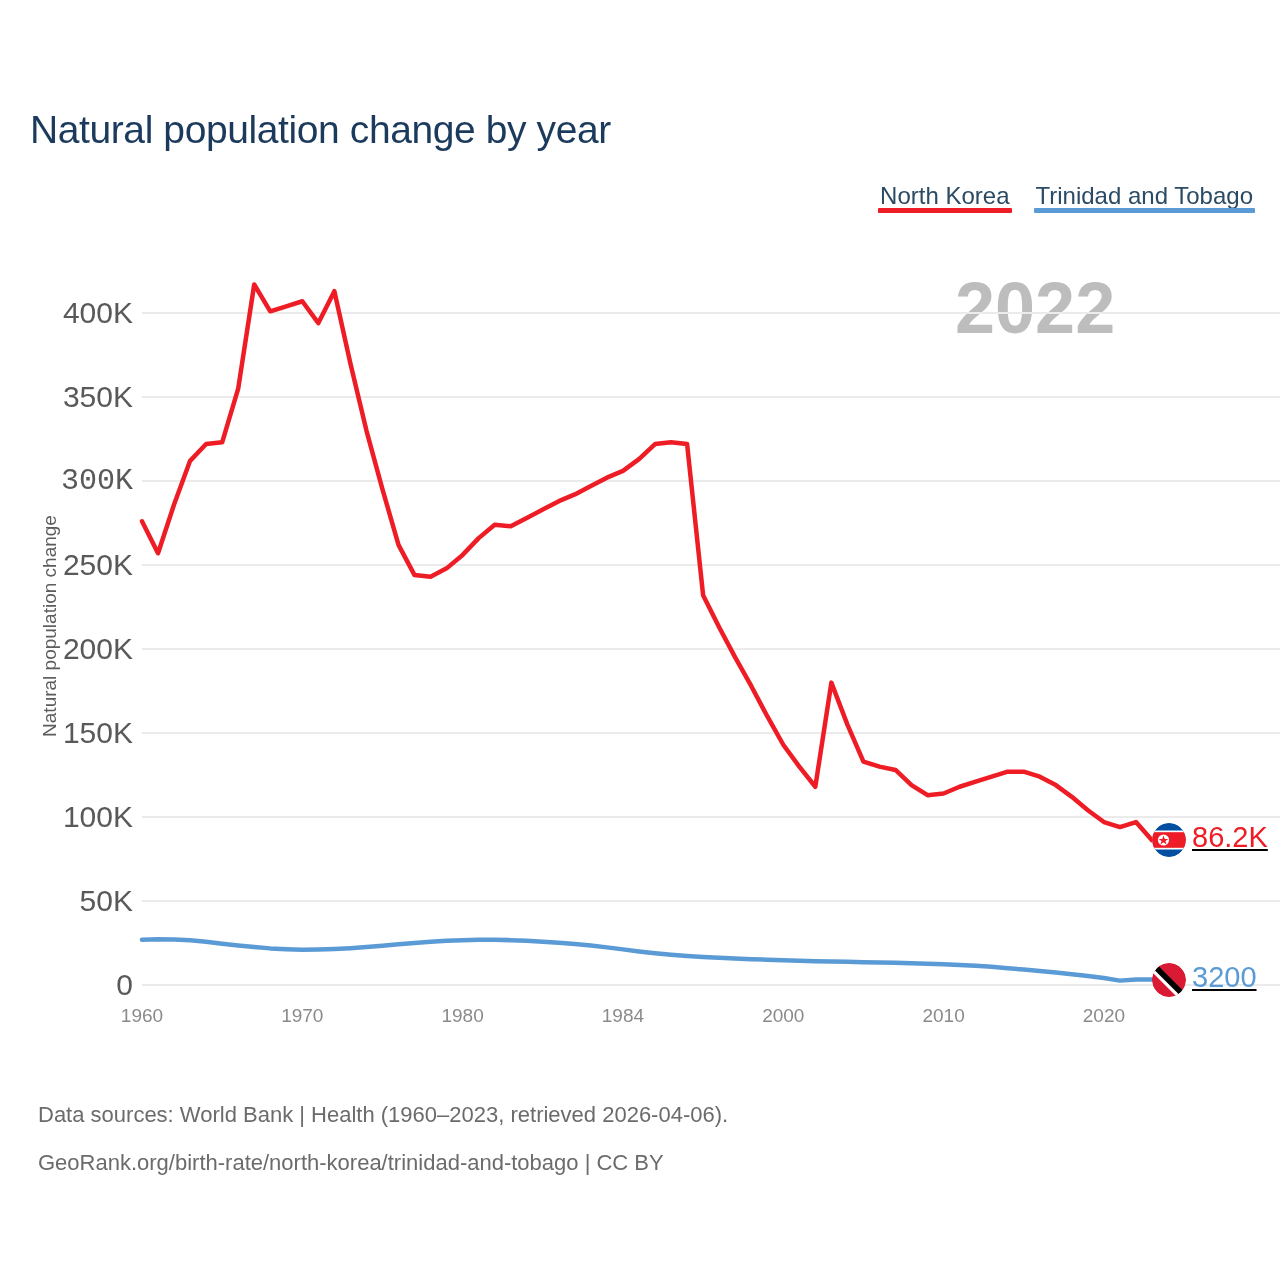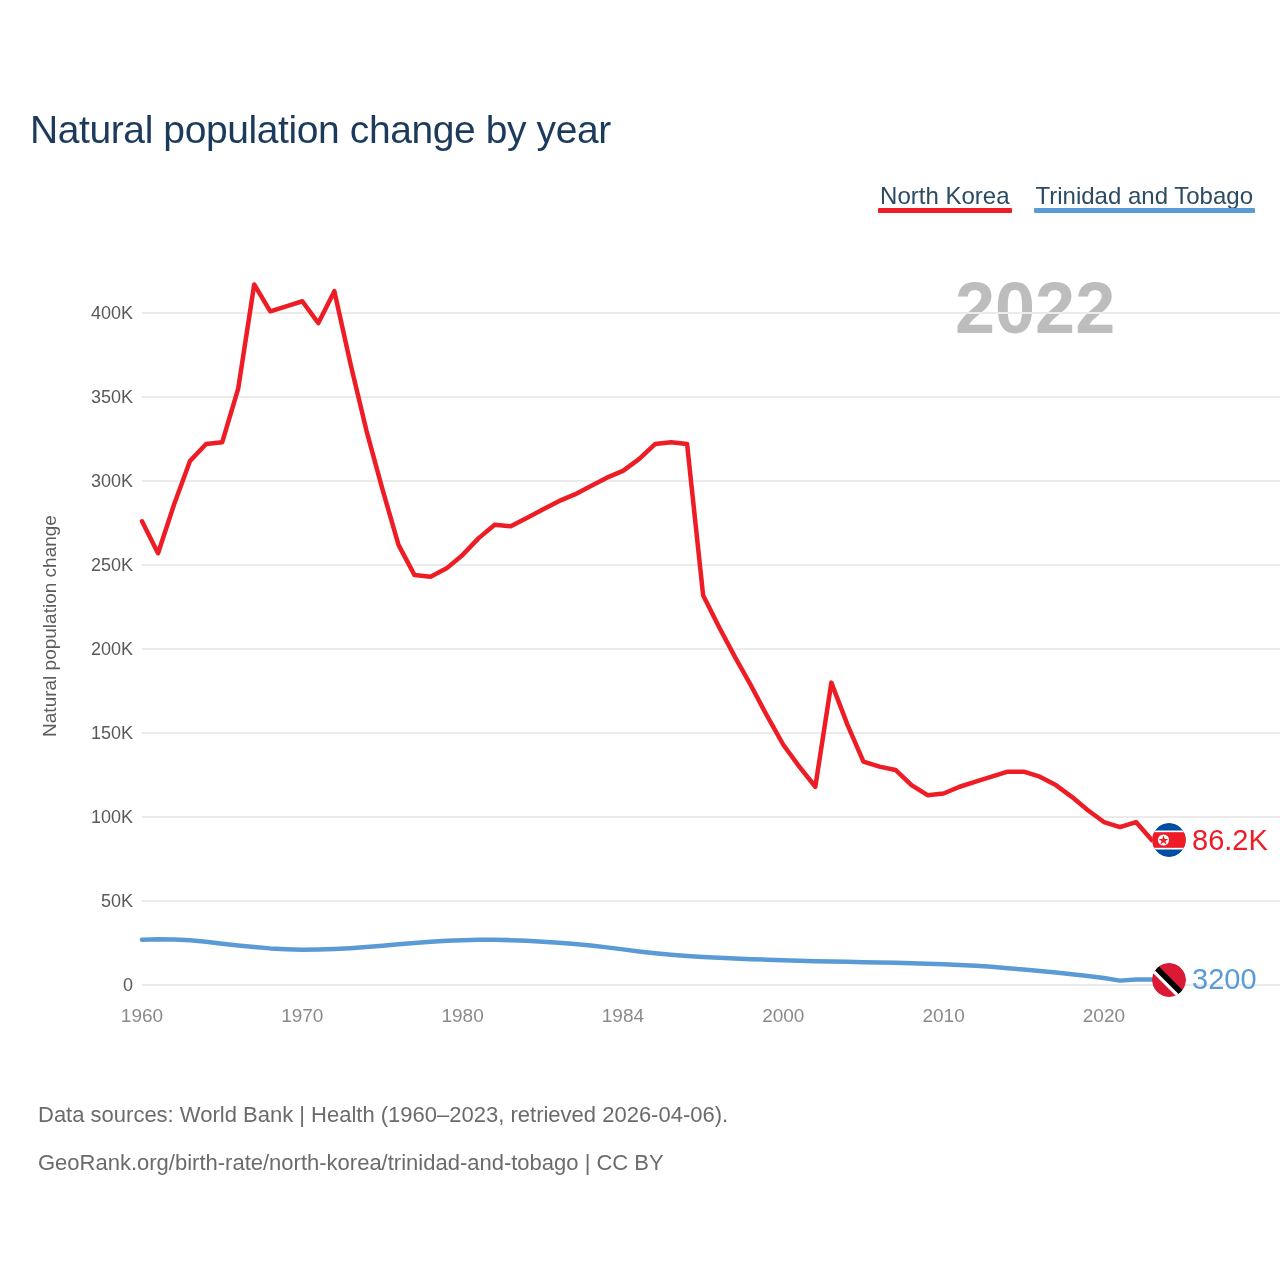--- a/index.html
+++ b/index.html
@@ -88,42 +88,43 @@
     transform: rotate(-90deg);
     font-size: 19px;
     color: #5c5c5c;
     white-space: nowrap;
   }
 
   
   .ytick {
     position: absolute;
     right: 1147px;
-    font-size: 18px;
+    font-size: 30px;
     color: #595959;
     text-align: right;
     white-space: nowrap;
     transform: translateY(-50%);
   }
   .xtick {
     position: absolute;
     top: 1005px;
     font-size: 19px;
     color: #8a8a8a;
     white-space: nowrap;
     transform: translateX(-50%);
   }
 
   
   .endpoint {
     position: absolute;
     display: flex;
-    align-items: center;
+    align-items: flex-start;
     gap: 6px;
     transform: translateY(-50%);
+    text-decoration: underline;
   }
   .flag-badge {
     width: 34px;
     height: 34px;
     border-radius: 50%;
     overflow: hidden;
     flex: none;
     position: relative;
   }
   .endpoint-value {
@@ -188,21 +189,21 @@
   </svg>
 </div>
 
 <div id="ytick-layer">
     <div class="ytick" style="top: 985px;">0</div>
     <div class="ytick" style="top: 901px;">50K</div>
     <div class="ytick" style="top: 817px;">100K</div>
     <div class="ytick" style="top: 733px;">150K</div>
     <div class="ytick" style="top: 649px;">200K</div>
     <div class="ytick" style="top: 565px;">250K</div>
-    <div class="ytick" style="top: 481px;">300K</div>
+    <div class="ytick" style="top: 481px; font-family: Liberation Mono, monospace;">300K</div>
     <div class="ytick" style="top: 397px;">350K</div>
     <div class="ytick" style="top: 313px;">400K</div>
   </div>
 <div id="xtick-layer">
     <div class="xtick" style="left: 142px;">1960</div>
     <div class="xtick" style="left: 302.317px;">1970</div>
     <div class="xtick" style="left: 462.635px;">1980</div>
     <div class="xtick" style="left: 622.952px;">1984</div>
     <div class="xtick" style="left: 783.27px;">2000</div>
     <div class="xtick" style="left: 943.587px;">2010</div>

